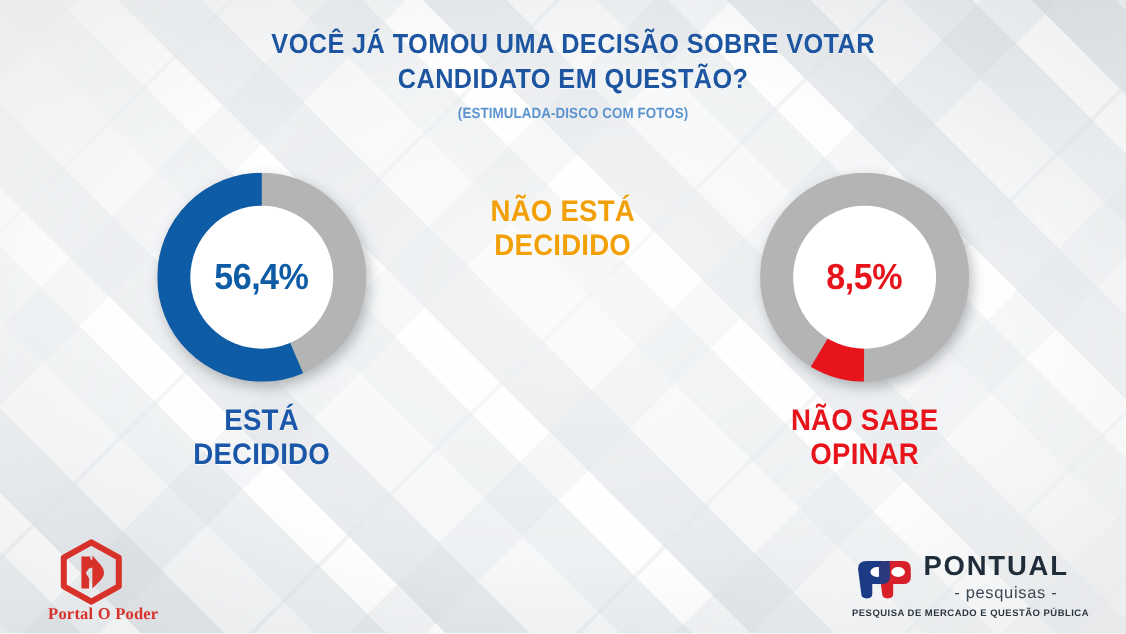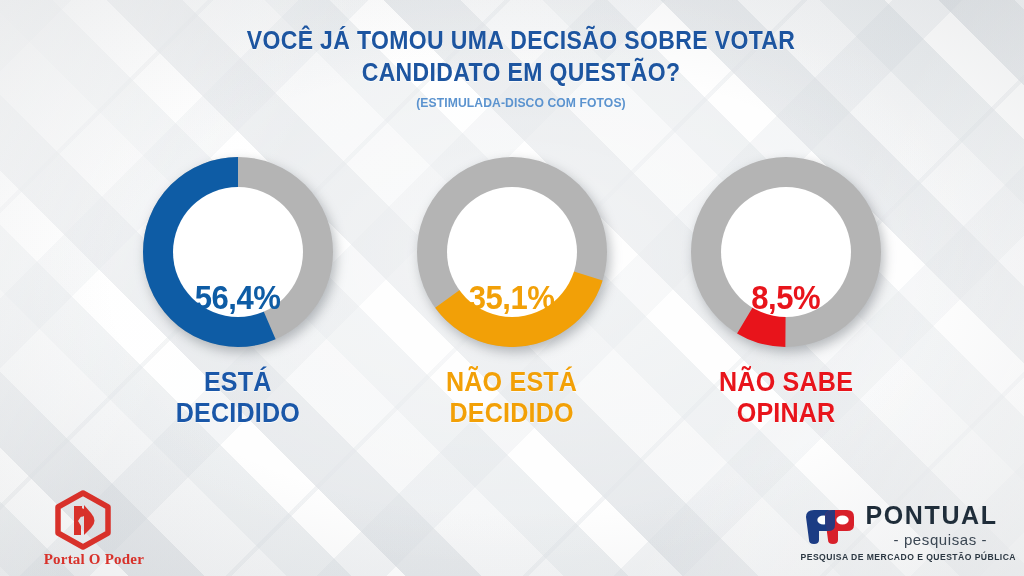--- a/index.html
+++ b/index.html
@@ -111,21 +111,21 @@
   }
   .donut-wrap svg{ display:block; width:190px; height:190px; }
 
   .donut-center{
     position:absolute;
     left:50%; top:50%;
     transform:translate(-50%,-50%);
     width:130px; height:130px;
     border-radius:50%;
     background:#ffffff;
-    display:flex; align-items:flex-end; justify-content:center;
+    display:flex; align-items:center; justify-content:center;
   }
   .pct{
     font-size:33px;
     font-weight:bold;
     letter-spacing:-0.5px;
     transform:scaleX(0.94);
     white-space:nowrap;
   }
 
   .cat-label{
@@ -152,21 +152,21 @@
     margin-top:1px;
     color:#d8312a;
     font-family:"Liberation Serif", serif;
     font-size:15px;
     font-weight:bold;
     letter-spacing:0.2px;
   }
 
   .logo-right{
     position:absolute;
-    right:8px; bottom:14px;
+    right:34px; bottom:14px;
     z-index:6;
     text-align:center;
   }
   .logo-right-top{
     display:flex;
     align-items:center;
     gap:9px;
   }
   .pontual-words{ text-align:left; line-height:1; }
   .pontual-name{
@@ -222,29 +222,20 @@
           <span class="pct" style="color:#0e5ca5">56,4%</span>
         </div>
       </div>
       <div class="cat-label" style="color:#1a57a8">
         <div>ESTÁ</div>
         <div>DECIDIDO</div>
       </div>
     </div>
 
     <div class="chart-cell">
-      <div class="donut-wrap">
-        <svg viewBox="0 0 200 200">
-          <circle cx="100" cy="100" r="82" fill="none" stroke="#b4b4b4" stroke-width="36"></circle>
-          <circle class="donut-value" cx="100" cy="100" r="82" fill="none" stroke="#f2a007" stroke-width="36" transform="scale(-1,1) translate(-200,0) rotate(36 100 100)" stroke-dasharray="180.84263951124285 334.3785556774832" stroke-dashoffset="0"></circle>
-        </svg>
-        <div class="donut-center">
-          <span class="pct" style="color:#f2a007">35,1%</span>
-        </div>
-      </div>
       <div class="cat-label" style="color:#f2a007">
         <div>NÃO ESTÁ</div>
         <div>DECIDIDO</div>
       </div>
     </div>
 
     <div class="chart-cell">
       <div class="donut-wrap">
         <svg viewBox="0 0 200 200">
           <circle cx="100" cy="100" r="82" fill="none" stroke="#b4b4b4" stroke-width="36"></circle>

